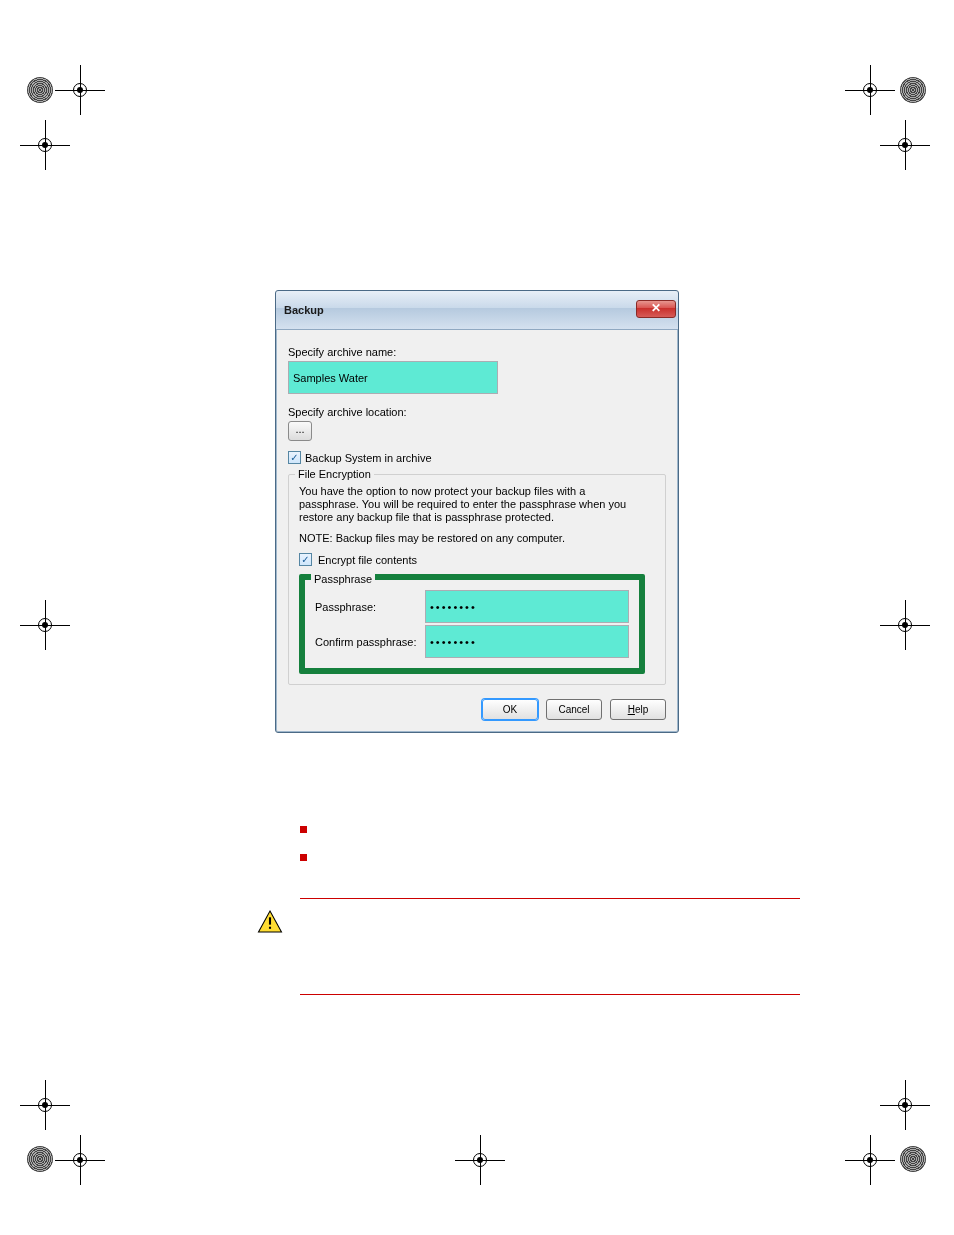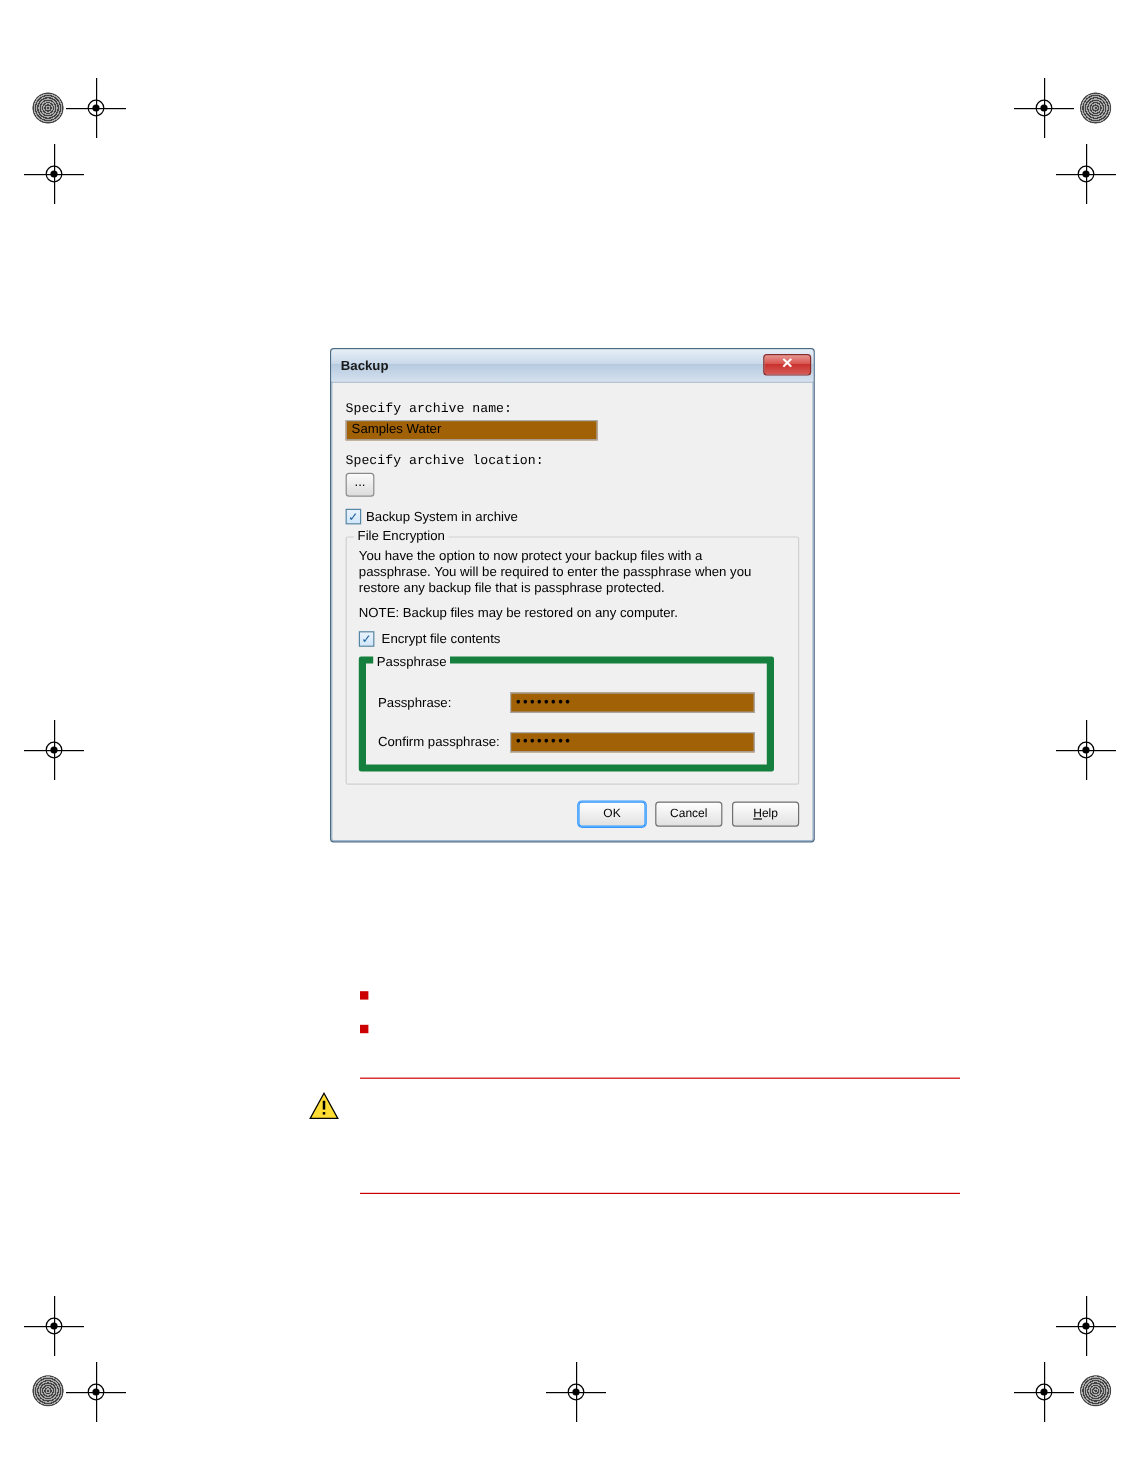--- a/index.html
+++ b/index.html
@@ -66,21 +66,21 @@
     top: 290px;
     width: 404px;
     border: 1px solid #4b6a86;
     border-radius: 3px;
     background: #f0f0f0;
     font-size: 11px;
     color: #000;
     box-shadow: 0 0 0 1px #9fb7cc inset;
   }
   .titlebar {
-    height: 28px;
+    height: 39px;
     background: linear-gradient(to bottom, #e8eff7 0%, #c9d9ea 45%, #b6cadf 46%, #d4e1ef 100%);
     border-bottom: 1px solid #8fa8c1;
     border-radius: 3px 3px 0 0;
     display: flex;
     align-items: center;
     padding: 0 2px 0 8px;
     font-weight: bold;
     color: #1a1a1a;
   }
   .titlebar .title { flex: 1; }
@@ -93,28 +93,29 @@
     border-radius: 3px;
     color: #fff;
     text-align: center;
     font-weight: bold;
     line-height: 14px;
     font-size: 12px;
   }
   .dialog-body {
     padding: 10px 12px 12px 12px;
   }
-  .lbl { margin: 6px 0 3px 0; font-family: Liberation Mono, monospace; }
+  .lbl { margin: 6px 0 3px 0; }
   .textfield {
-    height: 17px;
+    height: 33px;
     border: 1px solid #abadb3;
-    background: #a16207;
+    background: #5eead4;
     padding: 1px 4px;
     font-size: 11px;
     display: flex;
+    align-items: center;
   }
   .archname { width: 210px; }
   .archloc-row { display: flex; align-items: center; gap: 6px; }
   .archloc { flex: 1; }
   .browsebtn {
     width: 24px; height: 20px;
     border: 1px solid #8a8a8a;
     background: linear-gradient(to bottom, #fafafa, #dcdcdc);
     border-radius: 3px;
     text-align: center;
@@ -153,21 +154,21 @@
     padding: 8px 10px 10px 10px;
     position: relative;
   }
   .passbox .legend {
     position: absolute;
     top: -7px; left: 6px;
     background: #f0f0f0;
     padding: 0 3px;
   }
   .passrow {
-    display: flex; align-items: center; margin-top: 16px;
+    display: flex; align-items: center; margin-top: 2px;
   }
   .passrow .plabel { width: 110px; }
   .passrow .textfield { flex: 1; font-family: Arial; letter-spacing: 2px; }
   .btnrow {
     display: flex;
     justify-content: flex-end;
     gap: 8px;
     margin-top: 14px;
   }
   .btn {

